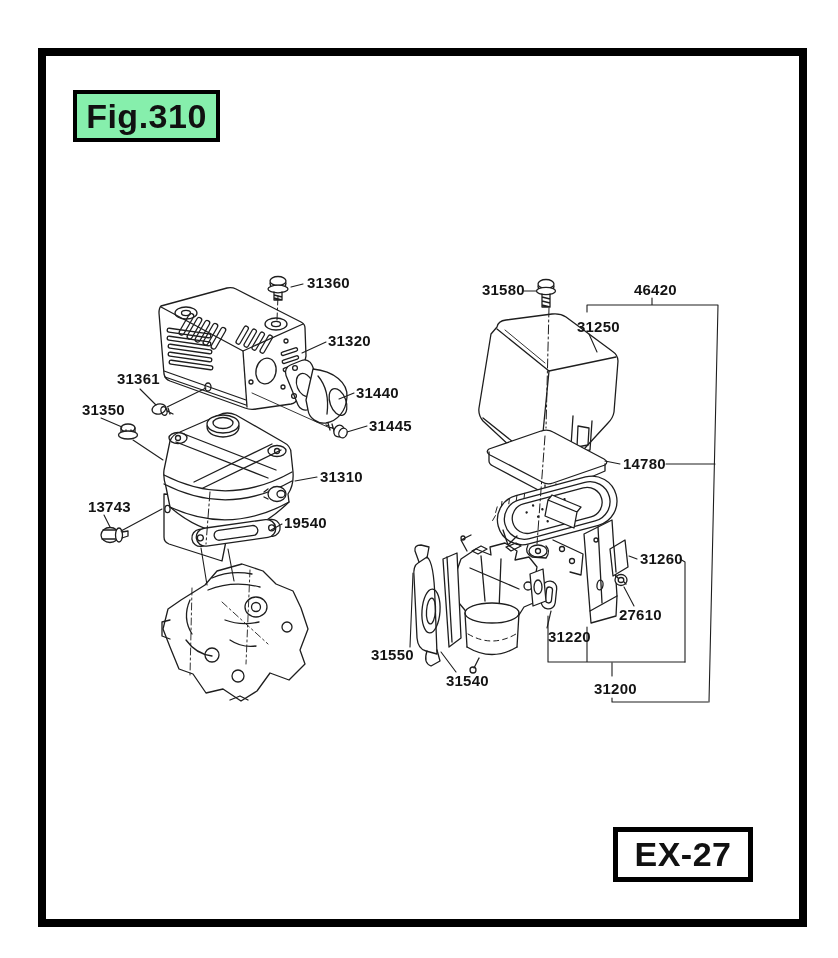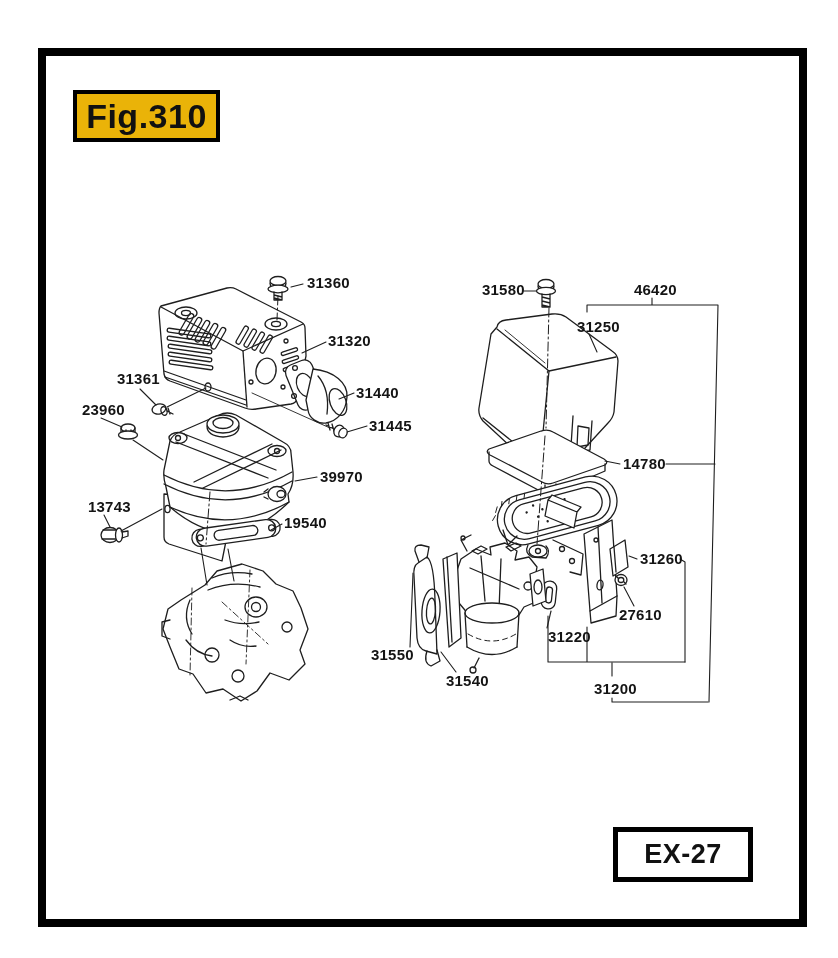--- a/index.html
+++ b/index.html
@@ -2,24 +2,24 @@
 <html><head>
 <meta charset="utf-8">
 <style>
   html,body{margin:0;padding:0;background:#fff;}
   .canvas{position:relative;width:838px;height:958px;background:#ffffff;overflow:hidden;
           font-family:"Liberation Sans",sans-serif;color:#111;}
   .outer-border{position:absolute;left:38px;top:48px;width:769px;height:879px;
                 border:8px solid #000;box-sizing:border-box;}
   .fig-box{position:absolute;left:73px;top:90px;width:147px;height:52px;border:4px solid #000;
            box-sizing:border-box;display:flex;align-items:center;justify-content:center;
-           font-size:34px;font-weight:700;letter-spacing:0.5px;background:#eab308;}
+           font-size:34px;font-weight:700;letter-spacing:0.5px;background:#86efac;}
   .code-box{position:absolute;left:613px;top:827px;width:140px;height:55px;border:5px solid #000;
             box-sizing:border-box;display:flex;align-items:center;justify-content:center;
-            font-size:27px;font-weight:700;letter-spacing:0.5px;background:#fff;}
+            font-size:34px;font-weight:700;letter-spacing:0.5px;background:#fff;}
   .art{position:absolute;left:0;top:0;}
   .plabel{position:absolute;font-size:15px;font-weight:700;line-height:14px;white-space:nowrap;
           color:#141414;letter-spacing:0.2px;text-align:right;}
 </style>
 </head>
 <body>
 
 <div class="canvas">
 
   <div class="outer-border"></div>
@@ -310,24 +310,24 @@
         <path d="M549,308 L546,428"></path>
         <path d="M545,436 L537,544"></path>
       </g>
 
     </g>
   </svg>
 
   <div class="plabel" style="left:307px;top:276px">31360</div>
   <div class="plabel" style="left:328px;top:334px">31320</div>
   <div class="plabel" style="left:117px;top:372px">31361</div>
-  <div class="plabel" style="left:82px;top:403px">23960</div>
+  <div class="plabel" style="left:82px;top:403px">31350</div>
   <div class="plabel" style="left:356px;top:386px">31440</div>
   <div class="plabel" style="left:369px;top:419px">31445</div>
-  <div class="plabel" style="left:320px;top:470px">39970</div>
+  <div class="plabel" style="left:320px;top:470px">31310</div>
   <div class="plabel" style="left:88px;top:500px">13743</div>
   <div class="plabel" style="left:284px;top:516px">19540</div>
 
   <div class="plabel" style="left:482px;top:283px">31580</div>
   <div class="plabel" style="left:634px;top:283px">46420</div>
   <div class="plabel" style="left:577px;top:320px">31250</div>
   <div class="plabel" style="left:623px;top:457px">14780</div>
   <div class="plabel" style="left:640px;top:552px">31260</div>
   <div class="plabel" style="left:619px;top:608px">27610</div>
   <div class="plabel" style="left:548px;top:630px">31220</div>

